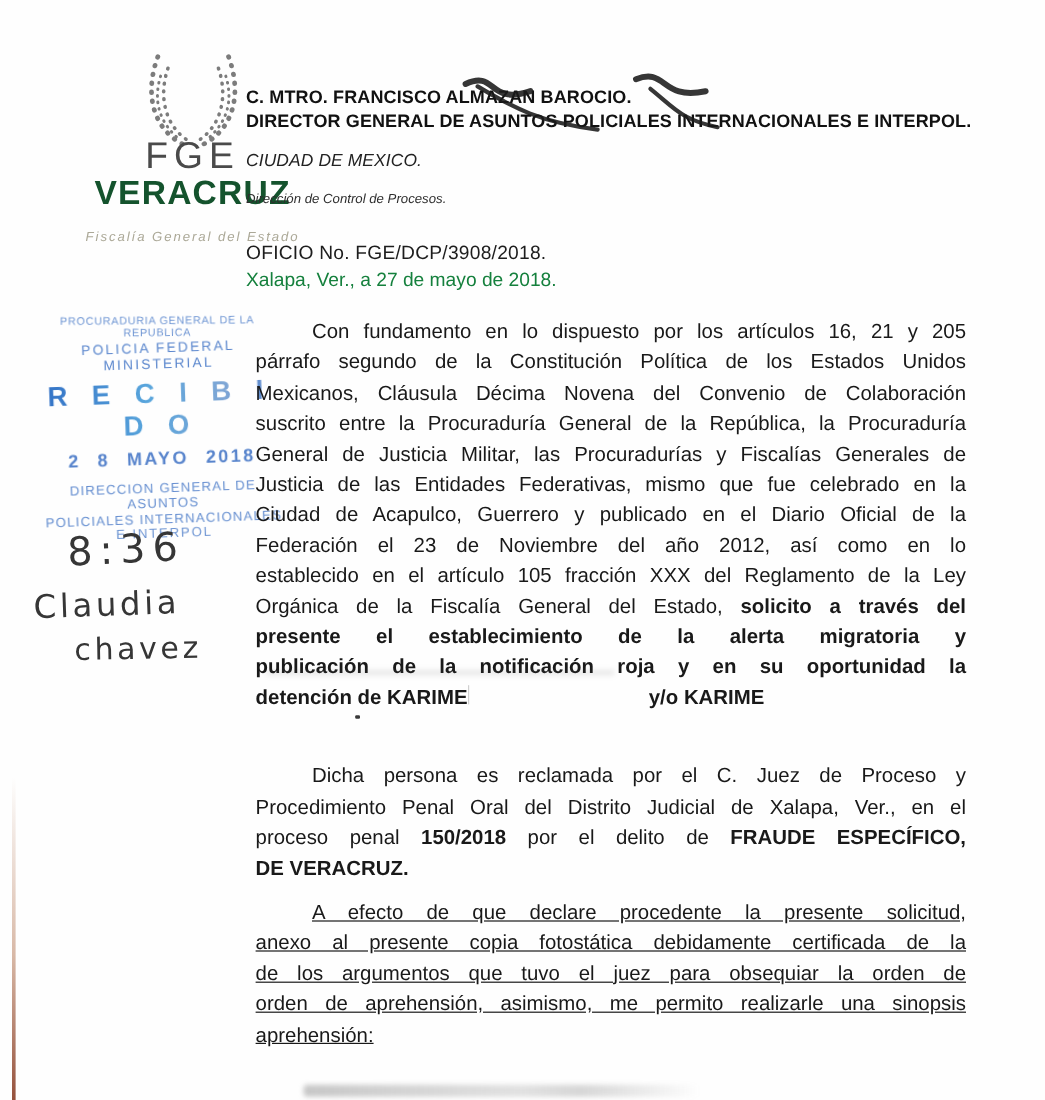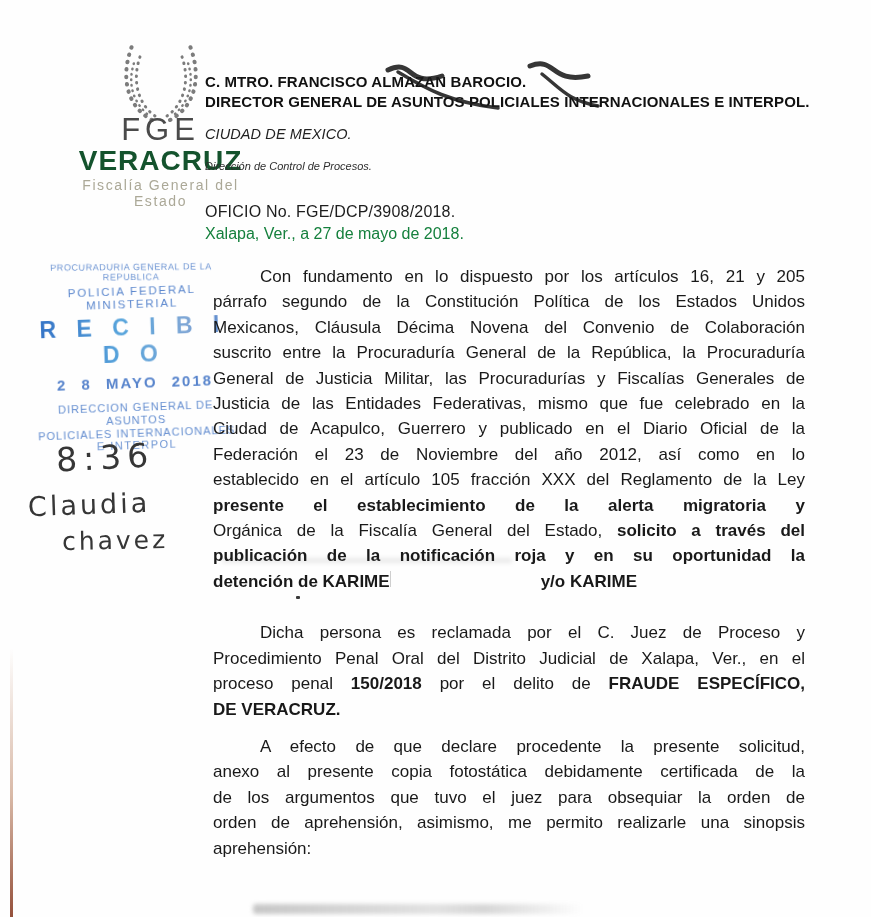--- a/index.html
+++ b/index.html
@@ -10,21 +10,21 @@
     overflow:hidden;
     font-family:"Liberation Sans",sans-serif;
     color:#1c1c1c;
   }
 
   
   .logo{position:absolute;left:58px;top:30px;width:205px;text-align:center;color:#474747;}
   .logo .wreath{display:block;margin:0 auto -8px auto;}
   .logo .acronym{font-size:31px;letter-spacing:5px;font-weight:400;color:#4a4a4a;line-height:32px;}
   .logo .state{font-size:28px;font-weight:700;letter-spacing:1px;color:#14532d;line-height:30px;}
-  .logo .tagline{font-size:14px;color:#aba897;letter-spacing:1.6px;margin-top:1px;}
+  .logo .tagline{font-size:11px;color:#aba897;letter-spacing:1.6px;margin-top:16px;font-style:italic;}
 
   
   .recipient{position:absolute;left:205px;top:72px;font-size:15px;font-weight:700;line-height:20px;letter-spacing:.1px;color:#111;}
   .recipient .city{font-weight:400;font-style:italic;font-size:14.5px;color:#222;margin-top:12px;}
   .scribble{position:absolute;left:330px;top:54px;pointer-events:none;}
 
   .dept{position:absolute;left:205px;top:160px;font-style:italic;font-size:11px;color:#2e2e2e;}
   .oficio{position:absolute;left:205px;top:203px;font-size:16px;color:#1d1d1d;letter-spacing:.2px;}
   .dateline{position:absolute;left:205px;top:225px;font-size:16px;color:#15803d;}
 
@@ -51,22 +51,22 @@
 
   
   .hw{position:absolute;color:#363636;font-family:"DejaVu Sans",sans-serif;}
   .hw-time{left:56px;top:438px;font-size:33px;letter-spacing:6px;transform:rotate(-3deg);}
   .hw-n1{left:28px;top:489px;font-size:27px;letter-spacing:3px;transform:rotate(-2deg);}
   .hw-n2{left:62px;top:526px;font-size:25px;letter-spacing:3px;transform:rotate(-1deg);}
 
   
   .body-col{position:absolute;left:213px;top:264px;width:592px;font-size:17px;line-height:25.4px;color:#191919;}
   .para{margin:0;}
-  #para1{margin-top:26px;}
-  #para2{margin-top:12px;}
+  #para1{margin-top:40px;}
+  #para2{margin-top:12px;text-decoration:underline;}
   .bline{text-align:justify;text-align-last:justify;}
   .bline.last{text-align-last:left;}
   .bline.indent{text-indent:47px;}
   .bline .bold{font-weight:700;}
   .gapline{text-align-last:left;}
   .redact-gap{display:inline-block;width:150px;height:16px;vertical-align:baseline;border-left:1px solid #cfcfcf;}
 
   
   .dot-artifact{position:absolute;left:296px;top:596px;width:4px;height:3px;background:#3a3a3a;border-radius:1px;}
   .left-streak{
@@ -138,22 +138,22 @@
     <div class="para" id="para0">
         <div class="bline indent"><span>Con fundamento en lo dispuesto por los artículos 16, 21 y 205</span></div>
         <div class="bline"><span>párrafo segundo de la Constitución Política de los Estados Unidos</span></div>
         <div class="bline"><span>Mexicanos, Cláusula Décima Novena del Convenio de Colaboración</span></div>
         <div class="bline"><span>suscrito entre la Procuraduría General de la República, la Procuraduría</span></div>
         <div class="bline"><span>General de Justicia Militar, las Procuradurías y Fiscalías Generales de</span></div>
         <div class="bline"><span>Justicia de las Entidades Federativas, mismo que fue celebrado en la</span></div>
         <div class="bline"><span>Ciudad de Acapulco, Guerrero y publicado en el Diario Oficial de la</span></div>
         <div class="bline"><span>Federación el 23 de Noviembre del año 2012, así como en lo</span></div>
         <div class="bline"><span>establecido en el artículo 105 fracción XXX del Reglamento de la Ley</span></div>
+        <div class="bline"><span>Orgánica de la Fiscalía General del Estado, </span><span class="bold">solicito a través del</span></div>
         <div class="bline"><span class="bold">presente el establecimiento de la alerta migratoria y</span></div>
-        <div class="bline"><span>Orgánica de la Fiscalía General del Estado, </span><span class="bold">solicito a través del</span></div>
         <div class="bline"><span class="bold">publicación de la notificación roja y en su oportunidad la</span></div>
         <div class="bline last gapline"><span class="bold">detención de KARIME</span><span class="redact-gap"></span><span class="bold">y/o KARIME</span></div>
       </div>
     <div class="para" id="para1">
         <div class="bline indent"><span>Dicha persona es reclamada por el C. Juez de Proceso y</span></div>
         <div class="bline"><span>Procedimiento Penal Oral del Distrito Judicial de Xalapa, Ver., en el</span></div>
         <div class="bline"><span>proceso penal </span><span class="bold">150/2018</span><span> por el delito de </span><span class="bold">FRAUDE ESPECÍFICO,</span></div>
         <div class="bline last"><span class="bold">DE VERACRUZ.</span></div>
       </div>
     <div class="para" id="para2">

